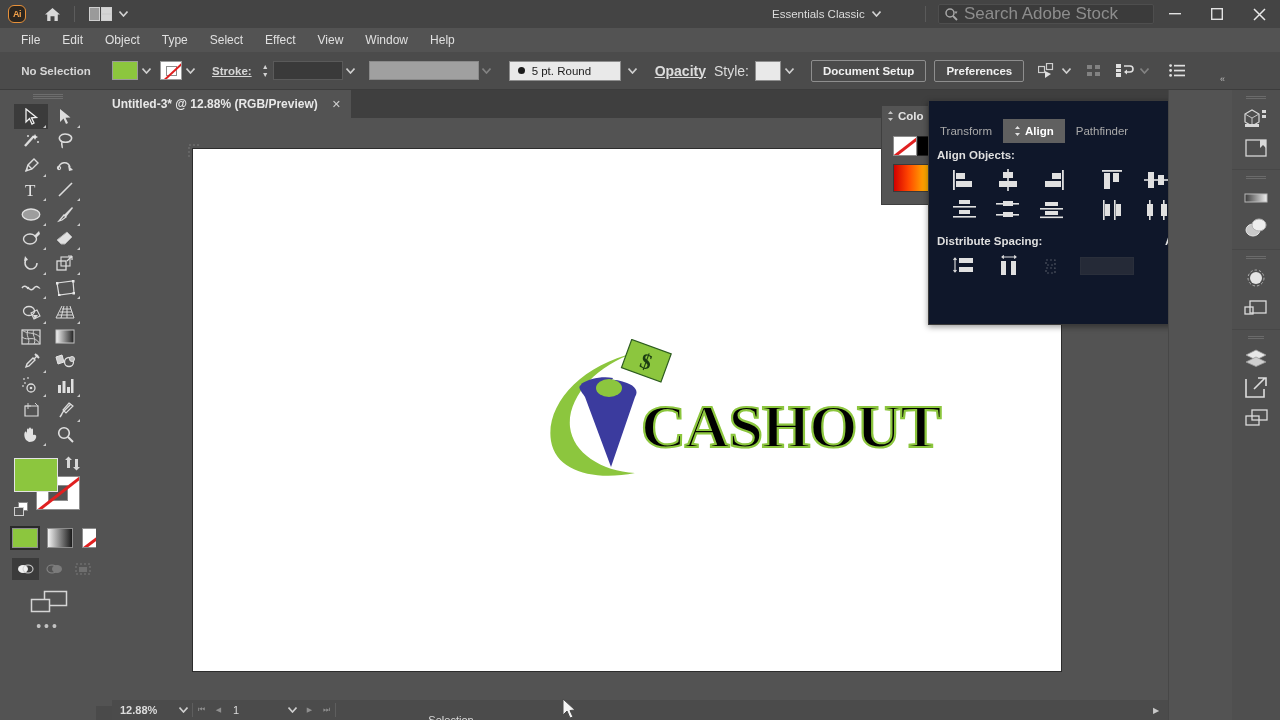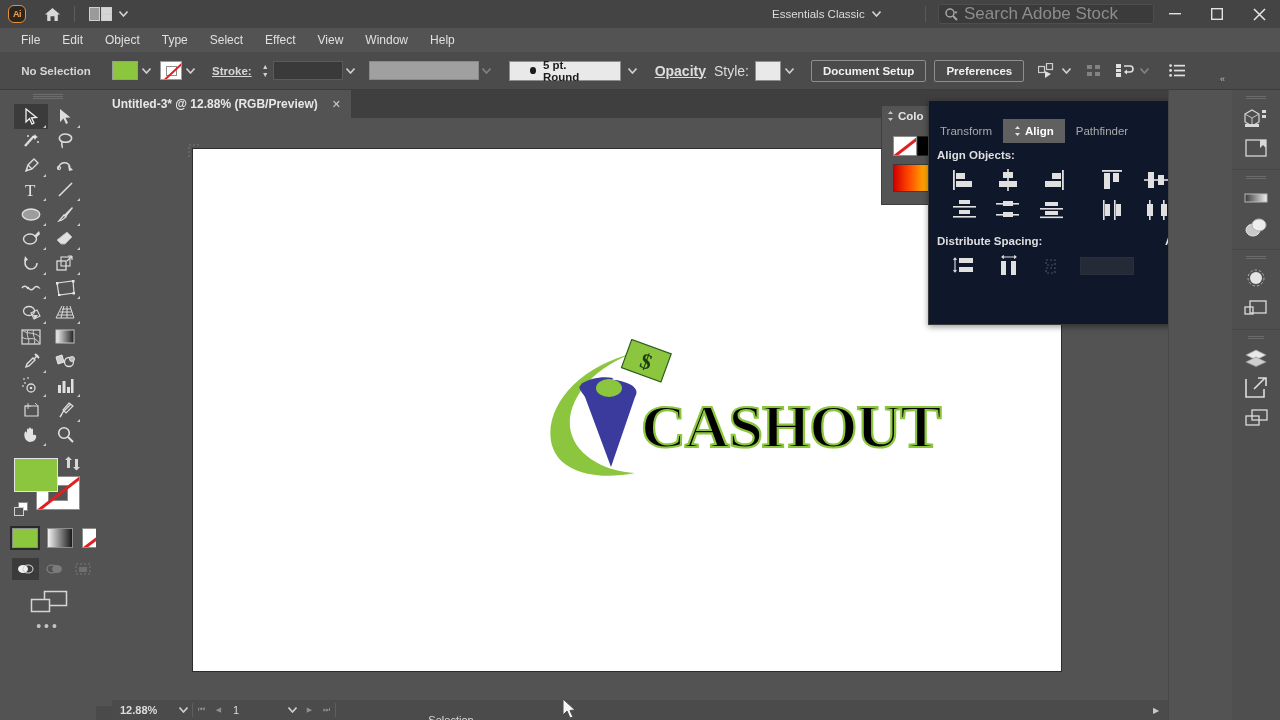--- a/index.html
+++ b/index.html
@@ -71,21 +71,21 @@
     background:#e02020; transform:rotate(-43deg);
   }
   .sw-inner-box { position:absolute; left:5px; top:4px; width:11px; height:10px; border:1px solid #8d8d8d; }
   .stroke-lbl { font-weight:bold; font-size:11.5px; text-decoration:underline; }
   .spinner { width:11px; height:20px; display:flex; flex-direction:column; justify-content:center; align-items:center; gap:2px;}
   .spinner i { font-size:7px; font-style:normal; line-height:6px; color:#d2d2d2; }
   .field-dark { height:19px; background:#3a3a3a; border:1px solid #5a5a5a; }
   .field-light { height:19px; background:#a0a0a0; border:1px solid #8a8a8a; }
   .brushdef {
     height:20px; background:#e9e9e9; border:1px solid #8d8d8d; color:#1c1c1c;
-    display:flex; align-items:center; gap:7px; padding:0 20px; font-size:11.5px; font-weight:bold;
+    display:flex; align-items:center; gap:7px; padding:0 8px; font-size:11.5px; font-weight:normal;
   }
   .brushdot { width:7px; height:7px; border-radius:50%; background:#1c1c1c; }
   .btn-outline {
     height:22px; padding:0 11px; border:1px solid #8e8e8e; border-radius:2px;
     color:#f0f0f0; font-size:11.5px; font-weight:bold;
     display:flex; align-items:center; background:transparent;
   }
   .cb-icon { width:22px; height:22px; display:flex; align-items:center; justify-content:center; }
   .dim { opacity:0.42; }
 

